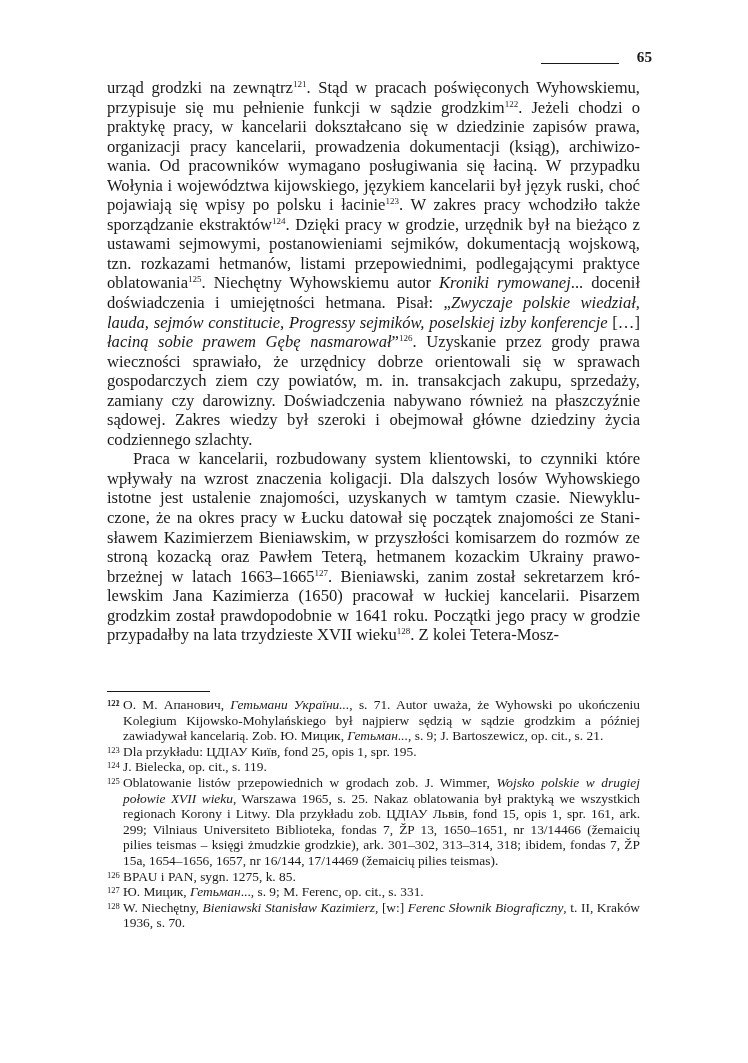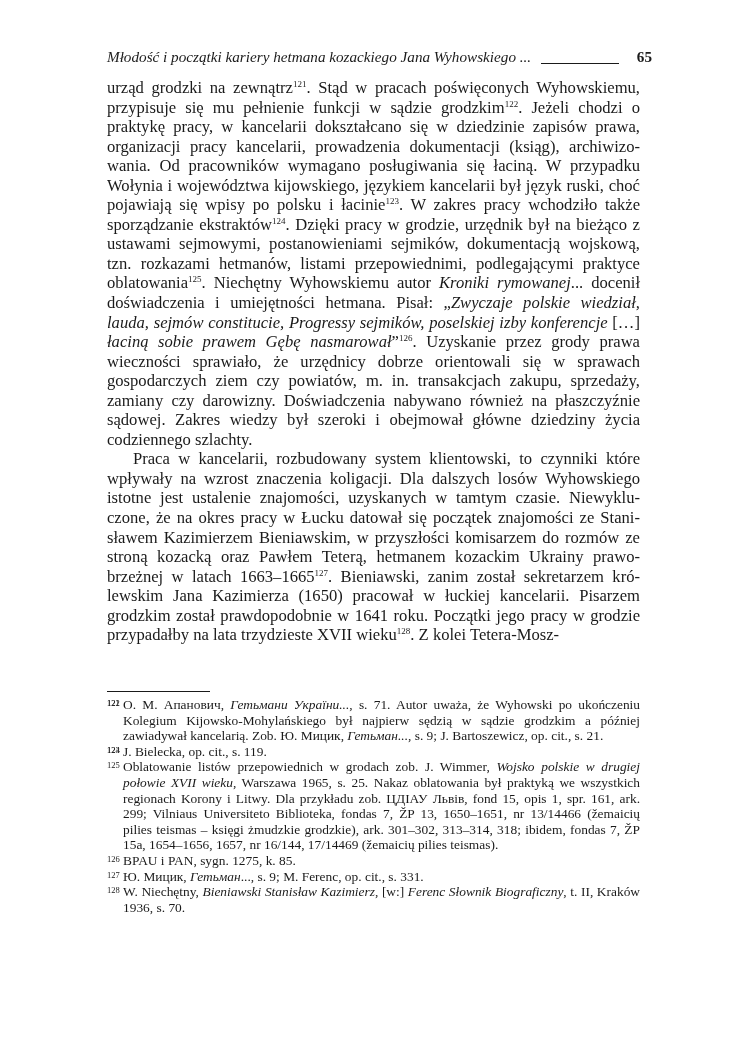--- a/index.html
+++ b/index.html
@@ -34,34 +34,33 @@
       font-size: 13.4px; line-height: 15.6px; text-align: justify;
     }
     .fn { position: relative; padding-left: 16px; margin: 0; }
     .fn .num { position: absolute; left: 0; top: 0; font-size: 8.5px; line-height: 12px; }
     i, .it { font-style: italic; }
   </style>
 </head>
 <body>
 
 <div class="running-head">
-  <span class="title">Młodość i początki kariery hetmana kozackiego Jana Wyhowskiego ...</span>
   <span class="rule"></span>
   <span class="pageno">65</span>
 </div>
 
 <div class="body-text">
   <p><span>urząd grodzki na zewnątrz</span><sup>121</sup><span>. Stąd w pracach poświęconych Wyhowskie­mu, przypisuje się mu pełnienie funkcji w sądzie grodzkim</span><sup>122</sup><span>. Jeżeli chodzi o praktykę pracy, w kancelarii dokształcano się w dziedzinie zapisów prawa, organizacji pracy kancelarii, prowadzenia dokumentacji (ksiąg), archiwizo­wania. Od pracowników wymagano posługiwania się łaciną. W przypadku Wołynia i województwa kijowskiego, językiem kancelarii był język ruski, choć pojawiają się wpisy po polsku i łacinie</span><sup>123</sup><span>. W zakres pracy wchodziło także sporządzanie ekstraktów</span><sup>124</sup><span>. Dzięki pracy w grodzie, urzędnik był na bieżąco z ustawami sejmowymi, postanowieniami sejmików, dokumentacją wojskową, tzn. rozkazami hetmanów, listami przepowiednimi, podlegający­mi praktyce oblatowania</span><sup>125</sup><span>. Niechętny Wyhowskiemu autor </span><i>Kroniki rymo­wanej</i><span>... docenił doświadczenia i umiejętności hetmana. Pisał: „</span><i>Zwyczaje polskie wiedział, lauda, sejmów constitucie, Progressy sejmików, poselskiej izby konferencje</i><span> […] </span><i>łaciną sobie prawem Gębę nasmarował</i><span>”</span><sup>126</sup><span>. Uzyskanie przez grody prawa wieczności sprawiało, że urzędnicy dobrze orientowali się w sprawach gospodarczych ziem czy powiatów, m. in. transakcjach zaku­pu, sprzedaży, zamiany czy darowizny. Doświadczenia nabywano również na płaszczyźnie sądowej. Zakres wiedzy był szeroki i obejmował główne dziedziny życia codziennego szlachty.</span></p>
   <p class="indent"><span>Praca w kancelarii, rozbudowany system klientowski, to czynniki które wpływały na wzrost znaczenia koligacji. Dla dalszych losów Wyhowskiego istotne jest ustalenie znajomości, uzyskanych w tamtym czasie. Niewyklu­czone, że na okres pracy w Łucku datował się początek znajomości ze Stani­sławem Kazimierzem Bieniawskim, w przyszłości komisarzem do rozmów ze stroną kozacką oraz Pawłem Teterą, hetmanem kozackim Ukrainy prawo­brzeżnej w latach 1663–1665</span><sup>127</sup><span>. Bieniawski, zanim został sekretarzem kró­lewskim Jana Kazimierza (1650) pracował w łuckiej kancelarii. Pisarzem grodzkim został prawdopodobnie w 1641 roku. Początki jego pracy w gro­dzie przypadałby na lata trzydzieste XVII wieku</span><sup>128</sup><span>. Z kolei Tetera-Mosz-</span></p>
 </div>
 
 <div class="fn-rule"></div>
 
 <div class="footnotes">
   <p class="fn"><span class="num">121</span></p>
   <p class="fn"><span class="num">122</span><span>О. М. Апанович, </span><i>Гетьмани України...</i><span>, s. 71. Autor uważa, że Wyhowski po ukończe­niu Kolegium Kijowsko-Mohylańskiego był najpierw sędzią w sądzie grodzkim a póź­niej zawiadywał kancelarią. Zob. Ю. Мицик, </span><i>Гетьман...</i><span>, s. 9; J. Bartoszewicz, op. cit., s. 21.</span></p>
-  <p class="fn"><span class="num">123</span></p>
+  <p class="fn"><span class="num">123</span><span>Dla przykładu: ЦДІАУ Київ, fond 25, opis 1, spr. 195.</span></p>
   <p class="fn"><span class="num">124</span><span>J. Bielecka, op. cit., s. 119.</span></p>
   <p class="fn"><span class="num">125</span><span>Oblatowanie listów przepowiednich w grodach zob. J. Wimmer, </span><i>Wojsko polskie w dru­giej połowie XVII wieku</i><span>, Warszawa 1965, s. 25. Nakaz oblatowania był praktyką we wszystkich regionach Korony i Litwy. Dla przykładu zob. ЦДІАУ Львів, fond 15, opis 1, spr. 161, ark. 299; Vilniaus Universiteto Biblioteka, fondas 7, ŽP 13, 1650–1651, nr 13/14466 (žemaicių pilies teismas – księgi żmudzkie grodzkie), ark. 301–302, 313–314, 318; ibidem, fondas 7, ŽP 15a, 1654–1656, 1657, nr 16/144, 17/14469 (žemaicių pilies teismas).</span></p>
   <p class="fn"><span class="num">126</span><span>BPAU i PAN, sygn. 1275, k.  85.</span></p>
   <p class="fn"><span class="num">127</span><span>Ю. Мицик, </span><i>Гетьман</i><span>..., s. 9; M. Ferenc, op. cit., s. 331.</span></p>
   <p class="fn"><span class="num">128</span><span>W. Niechętny, </span><i>Bieniawski Stanisław Kazimierz</i><span>, [w:] </span><i>Ferenc Słownik Biograficzny</i><span>, t. II, Kraków 1936, s. 70.</span></p>
 </div>
 
 </body></html>

